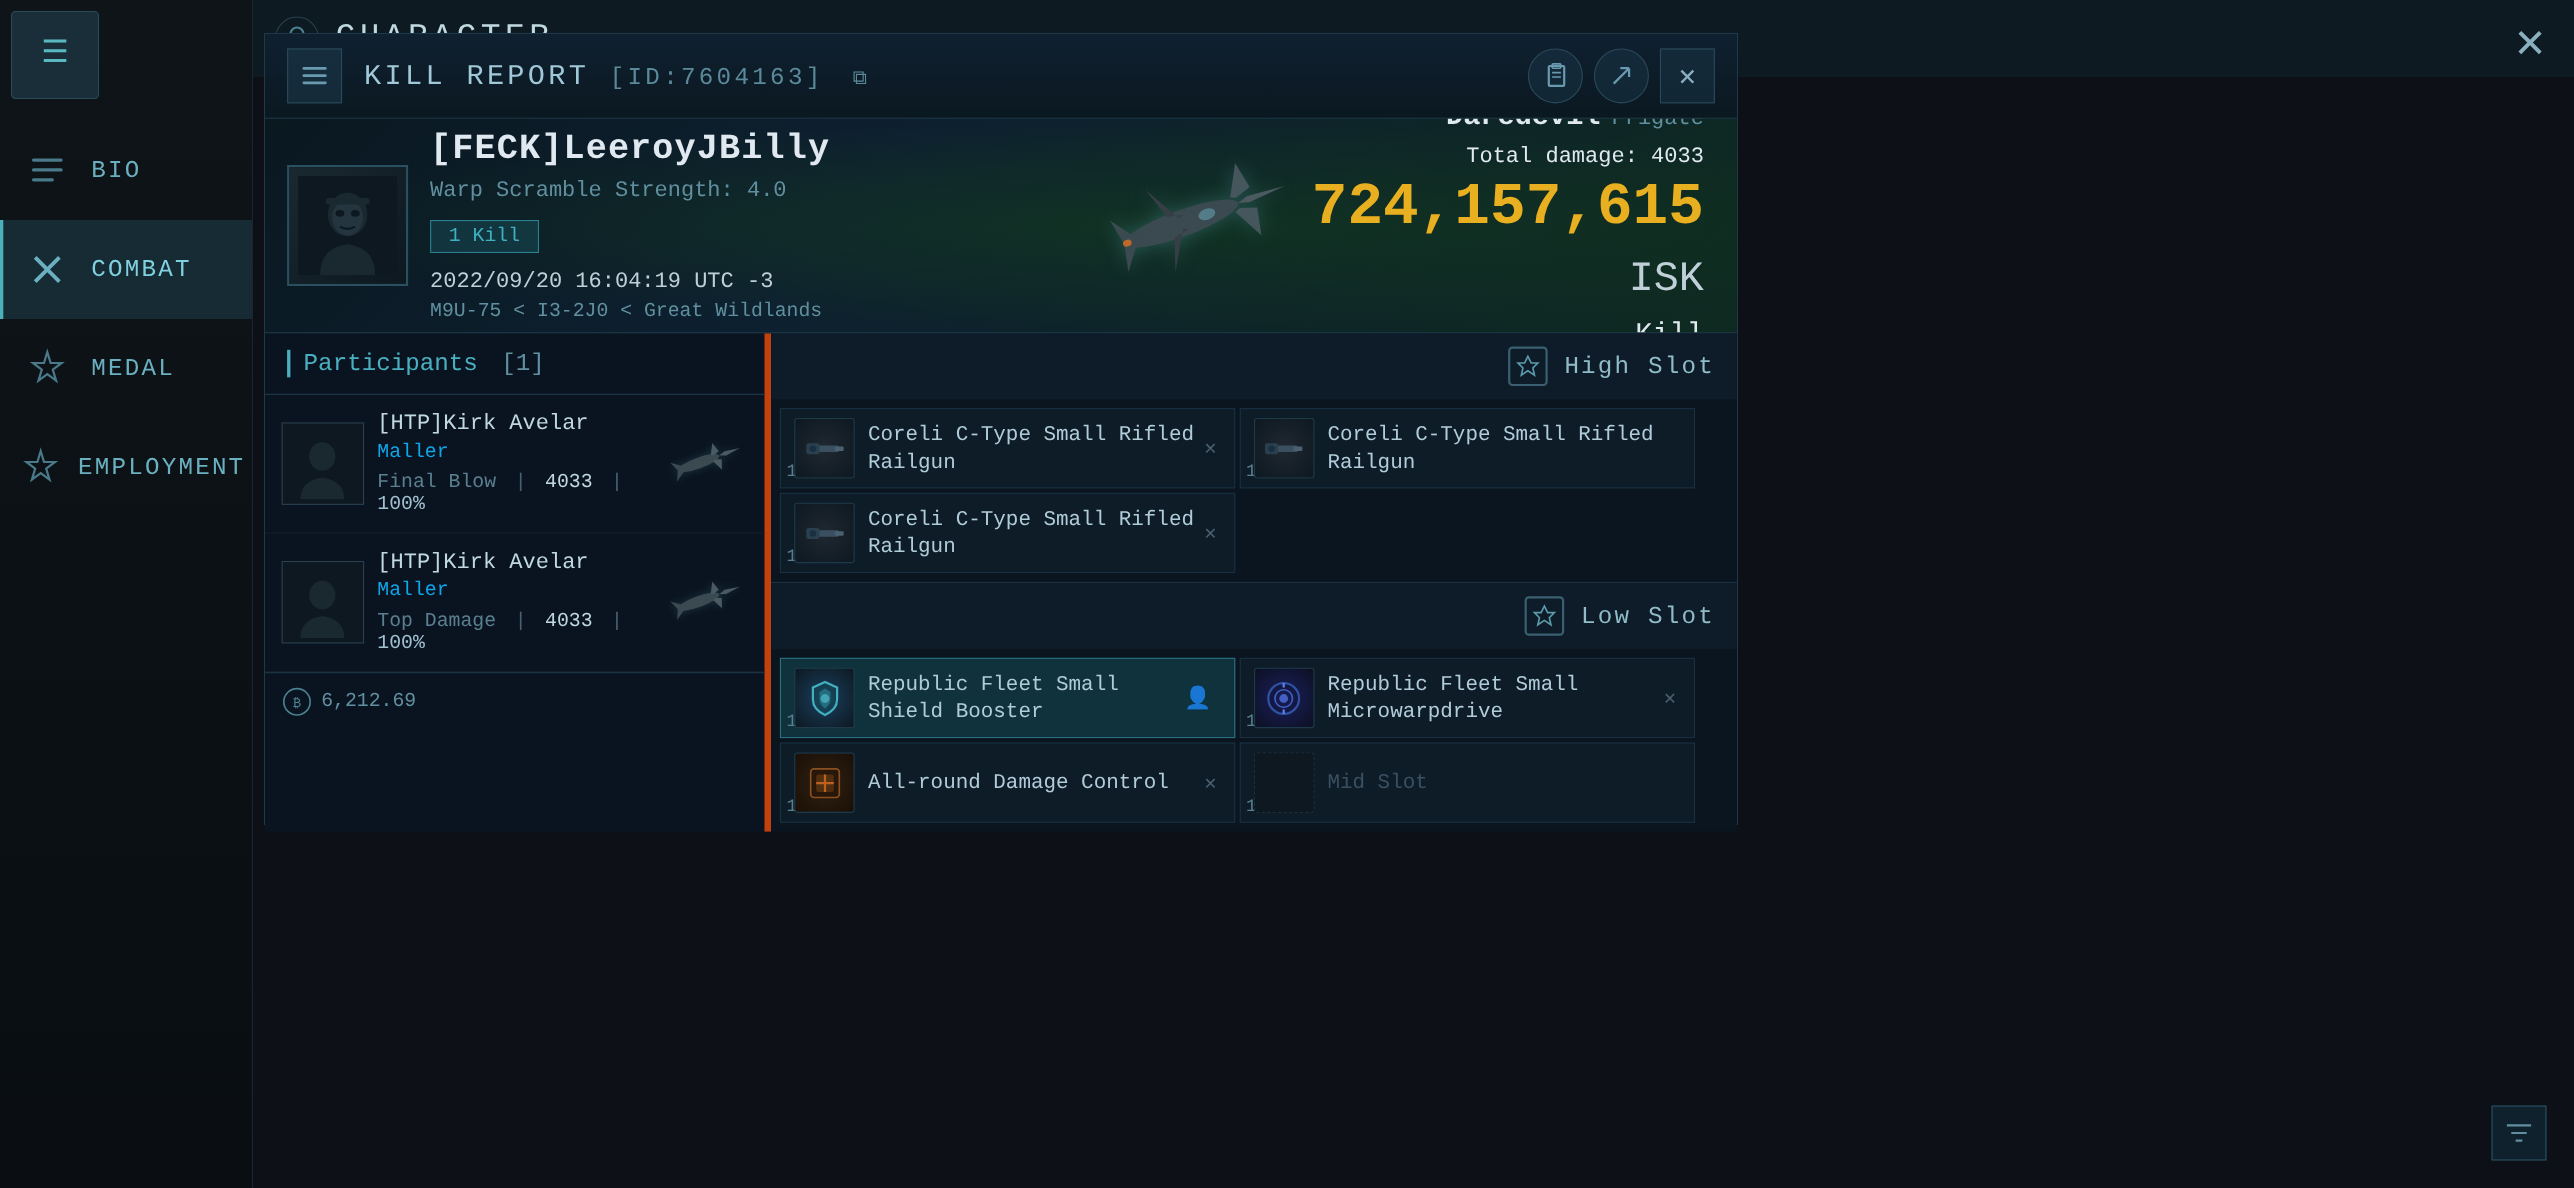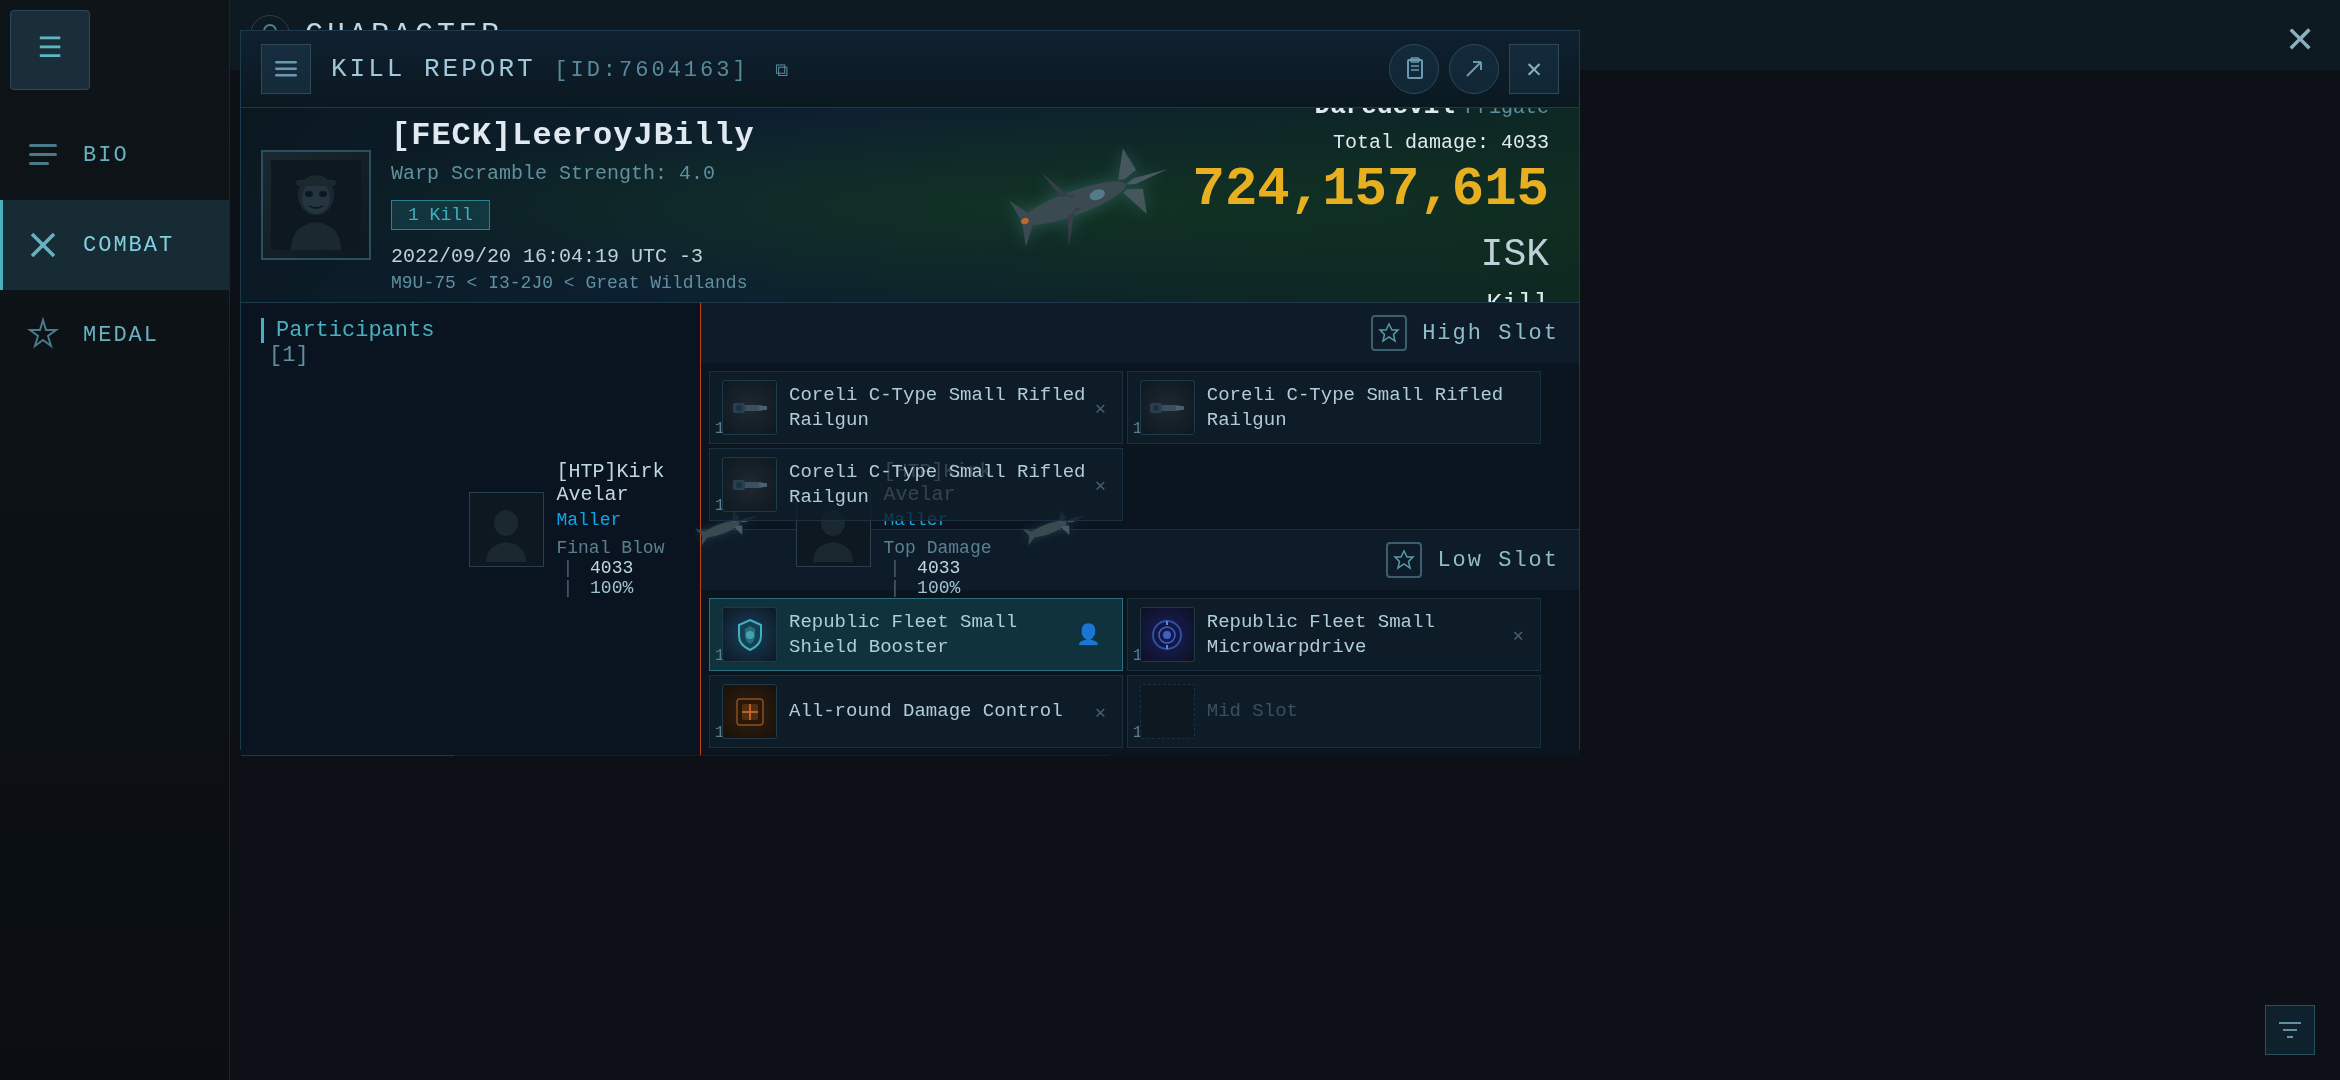--- a/index.html
+++ b/index.html
@@ -350,24 +350,24 @@
 
     
     .kill-content {
       display: flex;
       height: calc(100% - 265px);
     }
 
     
     .participants-panel {
       width: 460px;
-      border-right: 1px solid #c2410c;
+      border-right: 6px solid #c2410c;
       background: #0a1420;
       display: flex;
-      flex-direction: row;
+      flex-direction: column;
     }
 
     .participants-header {
       padding: 15px 20px;
       border-bottom: 1px solid #1e3a4a;
     }
 
     .participants-title {
       color: #4ab0c0;
       font-size: 22px;
@@ -606,20 +606,28 @@
 
     <div class="sidebar-nav-item">
       <div class="nav-icon">
         <svg width="38" height="38" viewBox="0 0 38 38" fill="none">
           <polygon points="19,4 22,14 32,14 24,20 27,30 19,24 11,30 14,20 6,14 16,14" stroke="#4a7a8a" stroke-width="2" fill="none"></polygon>
         </svg>
       </div>
       <span class="nav-label">Medal</span>
     </div>
 
+    <div class="sidebar-nav-item">
+      <div class="nav-icon">
+        <svg width="38" height="38" viewBox="0 0 38 38" fill="none">
+          <polygon points="19,4 22,14 32,14 24,20 27,30 19,24 11,30 14,20 6,14 16,14" stroke="#4a7a8a" stroke-width="2" fill="none"></polygon>
+        </svg>
+      </div>
+      <span class="nav-label">Employment</span>
+    </div>
   </nav>
 </div>
 
 <div class="char-header">
   <div class="char-header-icon">
     <svg width="28" height="28" viewBox="0 0 28 28" fill="none">
       <circle cx="14" cy="10" r="6" stroke="#4a8090" stroke-width="2"></circle>
       <path d="M4 26c0-5.5 4.5-10 10-10s10 4.5 10 10" stroke="#4a8090" stroke-width="2"></path>
     </svg>
   </div>

